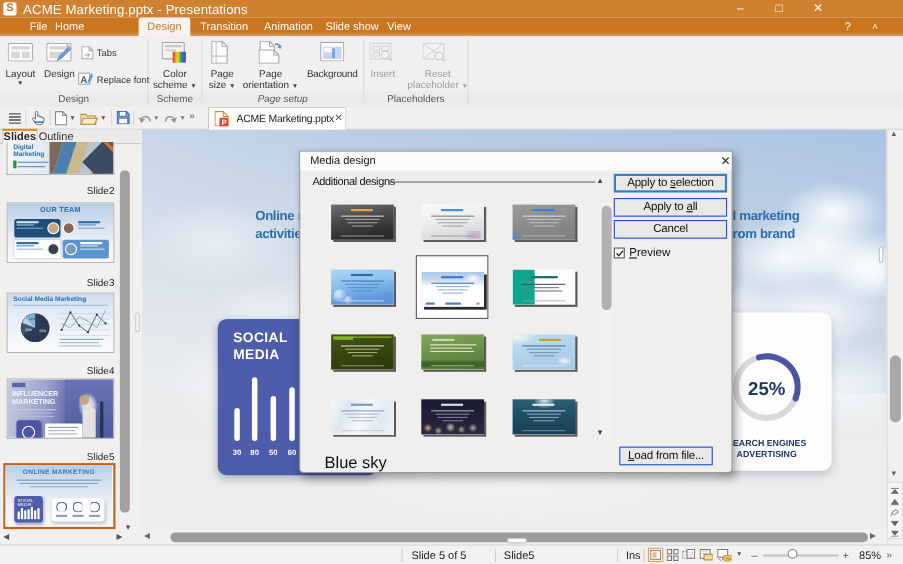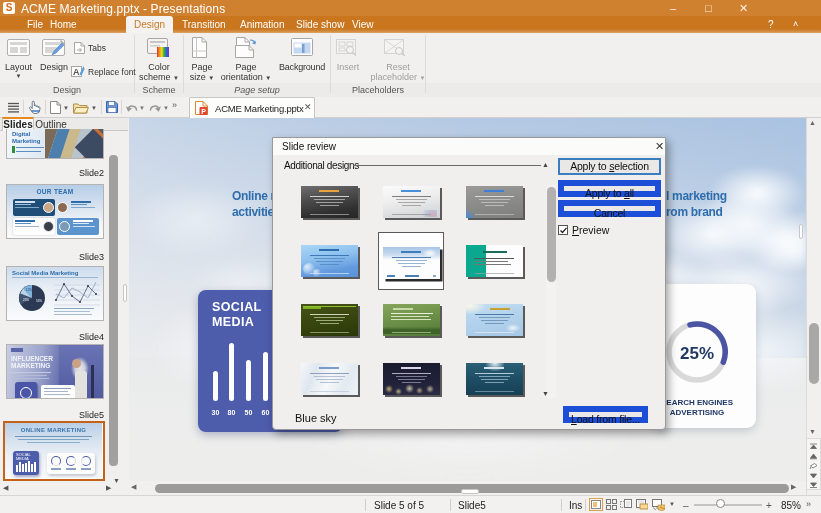--- a/index.html
+++ b/index.html
@@ -35,21 +35,21 @@
 
 #pvtrack{left:106px;top:13px;width:15px;height:346px;background:#f0efee;}
 #pvthumb{left:3px;top:24px;width:9px;height:311px;background:#a2a09e;border-radius:4px;}
 
 #canvas{left:129px;top:118px;width:677px;height:363px;overflow:hidden;}
 
 #statusbar{left:0;top:495px;width:821px;height:18px;background:#f2f1ef;border-top:1px solid #d8d6d4;font-size:10px;color:#222;}
 .ssep{top:3px;width:1px;height:12px;background:#d0cecc;}
 
 #dialog{left:272px;top:137px;width:394px;height:293px;background:#f0efee;border:1px solid #9a989b;border-radius:0 0 4px 4px;box-shadow:3px 4px 9px rgba(0,0,0,.35);}
-.dlgbtn{left:285px;width:103px;height:17px;background:#e9e8e7;border:6px solid #1d4ed8;font-size:10.5px;letter-spacing:-0.2px;color:#111;text-align:center;line-height:15px;}
+.dlgbtn{left:285px;width:103px;height:17px;background:#e9e8e7;border:1px solid #1d4ed8;font-size:10.5px;letter-spacing:-0.2px;color:#111;text-align:center;line-height:15px;}
 .dthumb{width:57px;height:32px;box-shadow:2px 2px 0 rgba(40,40,40,.75);overflow:hidden;}
 .tl1{left:9px;top:10px;width:39px;height:1px;opacity:.85;}
 .tl2{left:13px;top:13px;width:31px;height:1px;opacity:.7;}
 .tl3{left:15px;top:16px;width:27px;height:1px;opacity:.7;}
 .tl4{left:19px;top:19px;width:19px;height:1px;opacity:.7;}
 .tft{left:9px;top:28px;width:39px;height:1px;opacity:.7;}
 </style></head>
 <body>
 <div id="app">
 
@@ -496,21 +496,21 @@
     <div class="abs" style="left:683px;top:4px;color:#555;">–</div>
     <div class="abs" style="left:694px;top:8px;width:68px;height:1.5px;background:#c5c3c1;"></div>
     <div class="abs" style="left:716px;top:3px;width:9px;height:9px;border:1.5px solid #8a8886;border-radius:50%;background:#fdfdfd;"></div>
     <div class="abs" style="left:766px;top:4px;color:#555;">+</div>
     <div class="abs" style="left:781px;top:4px;">85%</div>
     <div class="abs" style="left:806px;top:3px;color:#555;font-size:9px;">»</div>
   </div>
 
   <div class="abs" id="dialog">
     <div class="abs" style="left:0;top:0;width:392px;height:17px;background:#fbfbfa;"></div>
-    <div class="abs" style="left:9px;top:3px;font-size:10px;color:#111;">Slide review</div>
+    <div class="abs" style="left:9px;top:3px;font-size:10px;color:#111;">Media design</div>
     <div class="abs" style="left:382px;top:2px;font-size:11px;color:#333;">✕</div>
     <div class="abs" style="left:11px;top:22px;font-size:10px;letter-spacing:-0.35px;color:#111;">Additional designs</div>
     <div class="abs" style="left:80px;top:27px;width:188px;height:1px;background:#6c6a68;"></div>
     <div class="abs" style="left:269px;top:23px;font-size:7px;color:#444;">▲</div>
     <div class="abs dlgbtn" style="top:20px;border:2px solid #3a7ebf;line-height:13px;">Apply to <span style="text-decoration:underline">s</span>election</div>
     <div class="abs dlgbtn" style="top:42px;">Apply to <span style="text-decoration:underline">a</span>ll</div>
     <div class="abs dlgbtn" style="top:62px;">Cancel</div>
     <div class="abs" style="left:285px;top:87px;width:10px;height:10px;background:#fff;border:1px solid #555;"></div>
     <svg class="abs" style="left:286.5px;top:88.5px;" width="7" height="7" viewBox="0 0 7 7">
         <path d="M0.5 3.5 L2.5 5.5 L6.5 0.8" fill="none" stroke="#222" stroke-width="1.2"></path>
@@ -634,16 +634,16 @@
         <div class="abs" style="left:20px;top:0px;width:18px;height:8px;background:radial-gradient(ellipse at 50% 0%,rgba(240,250,255,.95),rgba(255,255,255,0) 80%);"></div>
         <div class="abs" style="left:18px;top:4.5px;width:20px;height:2px;background:#d8e8f0;"></div>
         <div class="abs tl1" style="background:#d0e0e8;"></div>
           <div class="abs tl2" style="background:#a8c4d0;"></div>
           <div class="abs tl3" style="background:#a8c4d0;"></div>
           <div class="abs tl4" style="background:#a8c4d0;"></div>
         <div class="abs tft" style="background:#88a8b8;"></div>
       </div>
     </div>
     <div class="abs" style="left:269px;top:252px;font-size:7px;color:#444;">▼</div>
-    <div class="abs" style="left:22px;top:274px;font-size:11px;color:#111;">Blue sky</div>
+    <div class="abs" style="left:22px;top:274px;font-size:15px;color:#111;">Blue sky</div>
     <div class="abs dlgbtn" style="left:290px;top:268px;width:85px;"><span style="text-decoration:underline">L</span>oad from file...</div>
   </div>
 </div>
 
 </body></html>

